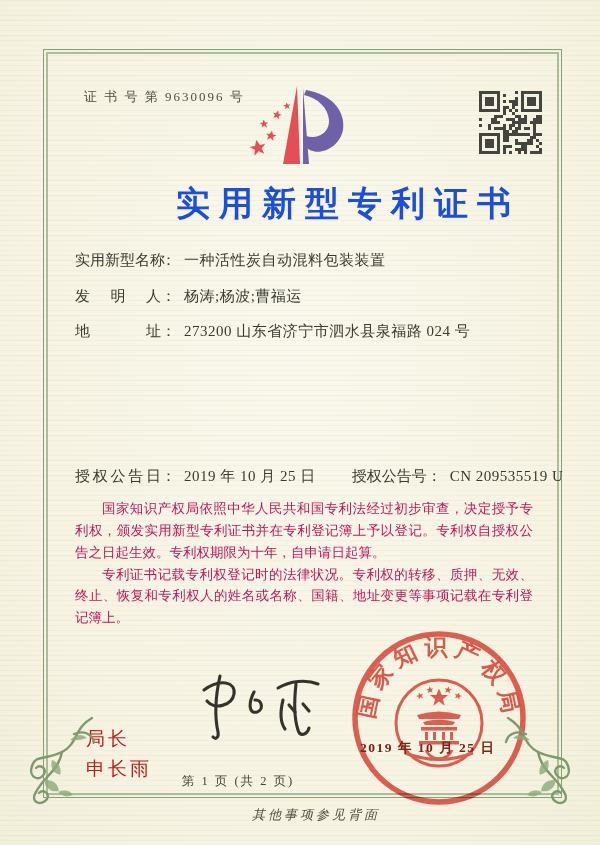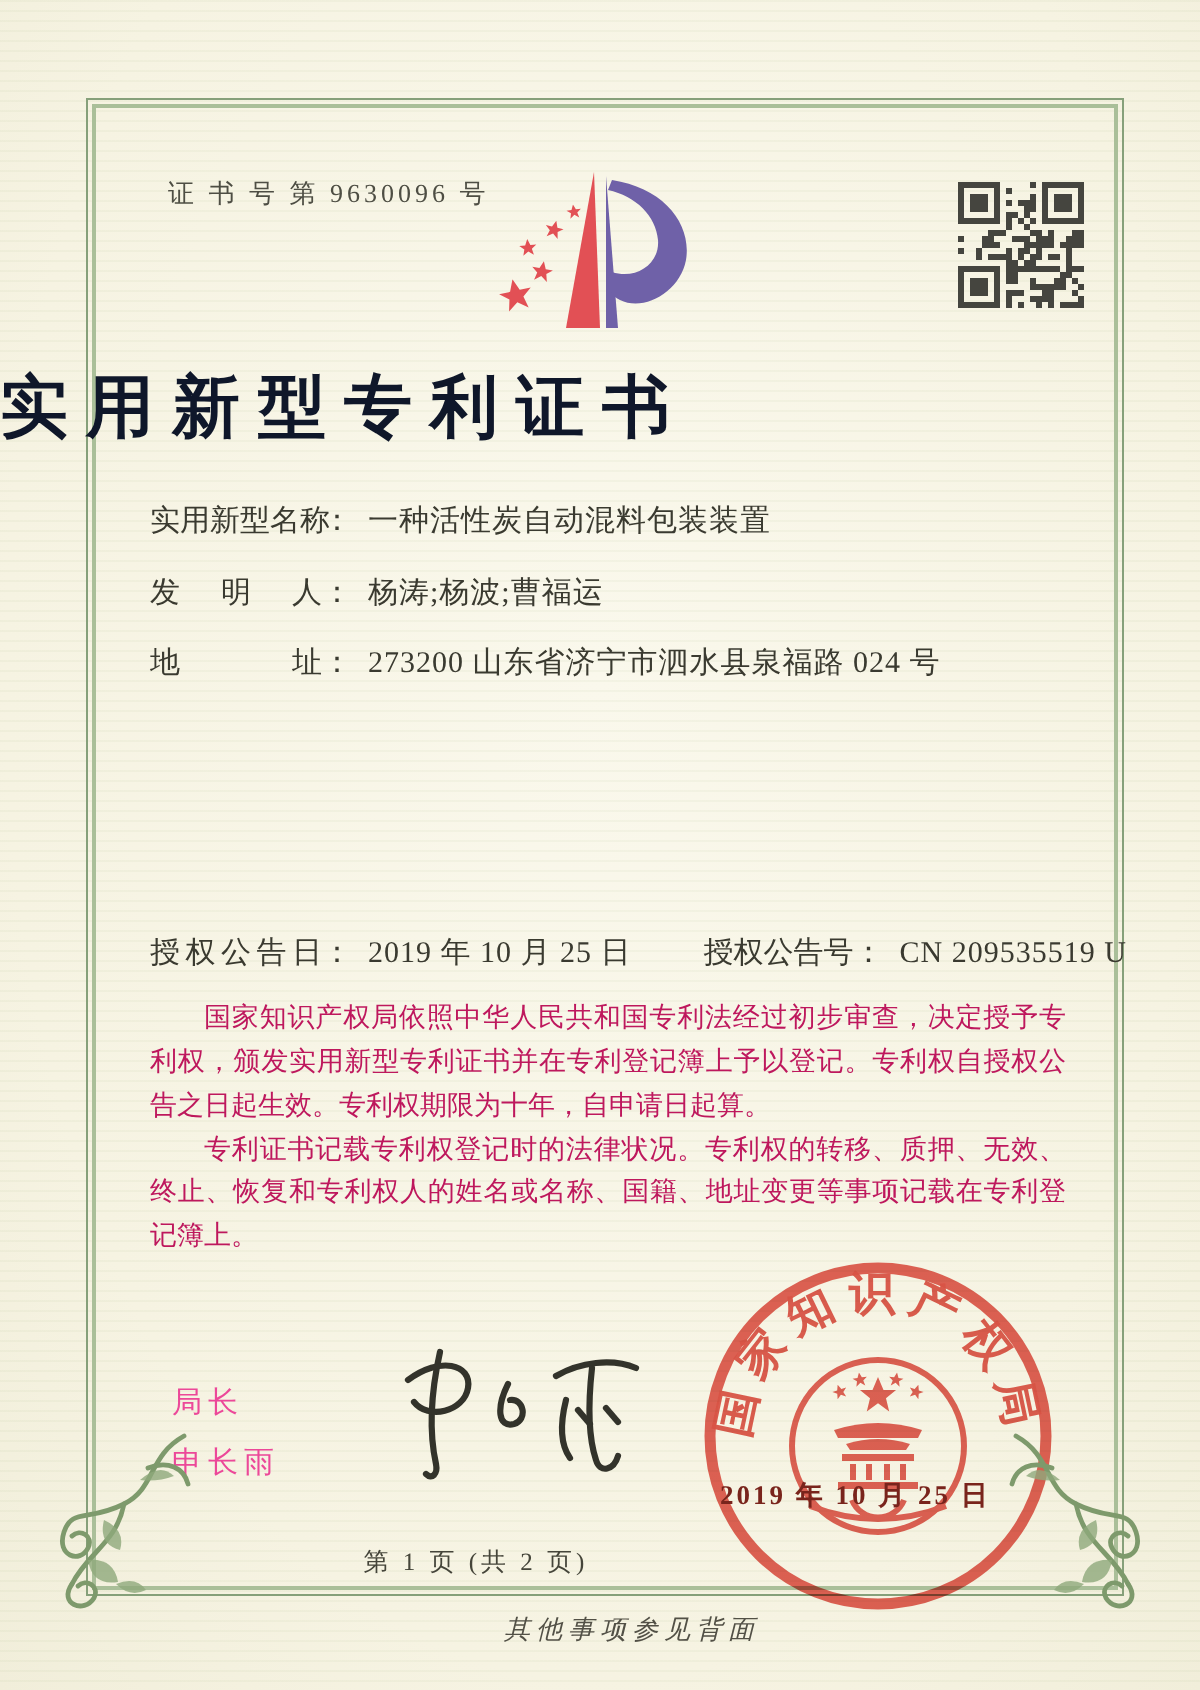--- a/index.html
+++ b/index.html
@@ -9,31 +9,31 @@
       repeating-linear-gradient(180deg, rgba(150,175,115,0.07) 0px, rgba(150,175,115,0.07) 1px, rgba(0,0,0,0) 1px, rgba(0,0,0,0) 5px),
       radial-gradient(ellipse at 50% 40%, #faf8ec 0%, #f6f3e2 70%, #f1eeda 100%);
     position:relative;
     color:#3c3c33;
   }
   .abs{position:absolute;}
   
   .frame-outer{left:43px;top:49px;width:519px;height:749px;border:1px solid #86a07a;box-sizing:border-box;}
   .frame-inner{position:absolute;left:2px;top:2px;right:2px;bottom:2px;border:2px solid #aabf99;}
   .cert-no{left:84px;top:88px;font-size:13px;letter-spacing:2px;color:#4e4e44;}
-  .title{left:0;top:181px;width:520px;text-align:left;font-size:34px;font-weight:bold;letter-spacing:9px;color:#0f172a;}
+  .title{left:0;top:181px;width:520px;text-align:right;font-size:34px;font-weight:bold;letter-spacing:9px;color:#1d4ed8;}
   .fields{left:75px;top:251px;width:460px;font-size:15px;color:#3a3a30;}
   .frow{height:21px;margin-bottom:14.5px;white-space:nowrap;}
   .flabel{display:inline-block;width:86px;text-align:justify;text-align-last:justify;vertical-align:top;}
   .fcolon{display:inline-block;margin-right:8px;}
   .fvalue{letter-spacing:0.5px;}
   .grant-row{left:75px;top:467px;width:470px;font-size:15px;white-space:nowrap;color:#3a3a30;}
   .grant-no-group{margin-left:36px;}
   .paras{left:75px;top:498px;width:458px;font-size:13.5px;line-height:1.62;color:#be185d;text-align:justify;}
   .paras p{margin:0;text-indent:2em;}
-  .signer{left:86px;top:687px;font-family:"Liberation Sans","DejaVu Sans",sans-serif;font-size:15px;color:#ec4899;letter-spacing:3px;line-height:30px;}
+  .signer{left:86px;top:724px;font-family:"Liberation Sans","DejaVu Sans",sans-serif;font-size:19px;color:#b91c1c;letter-spacing:3px;line-height:30px;}
   .signature-svg{left:190px;top:660px;}
   .seal-svg{left:350px;top:629px;mix-blend-mode:multiply;opacity:0.93;}
   .seal-date{left:360px;top:739px;font-size:13.5px;letter-spacing:1.5px;color:#79241c;font-weight:bold;z-index:6;}
   .footer-page{left:0;top:773px;width:476px;text-align:center;font-size:12.5px;letter-spacing:2px;color:#45453a;}
   .back-note{left:0;top:806px;width:600px;text-align:center;font-size:13px;font-style:italic;letter-spacing:3px;color:#50504484;color:#525046;padding-left:16px;}
   .qr{left:479px;top:91px;width:63px;height:63px;display:grid;grid-template-columns:repeat(21,1fr);grid-template-rows:repeat(21,1fr);}
   .qr div{background:transparent;}
   .qr div.on{background:#45453f;}
   .ornament{width:100px;height:100px;z-index:5;}
   .orn-left{left:14px;top:710px;}

